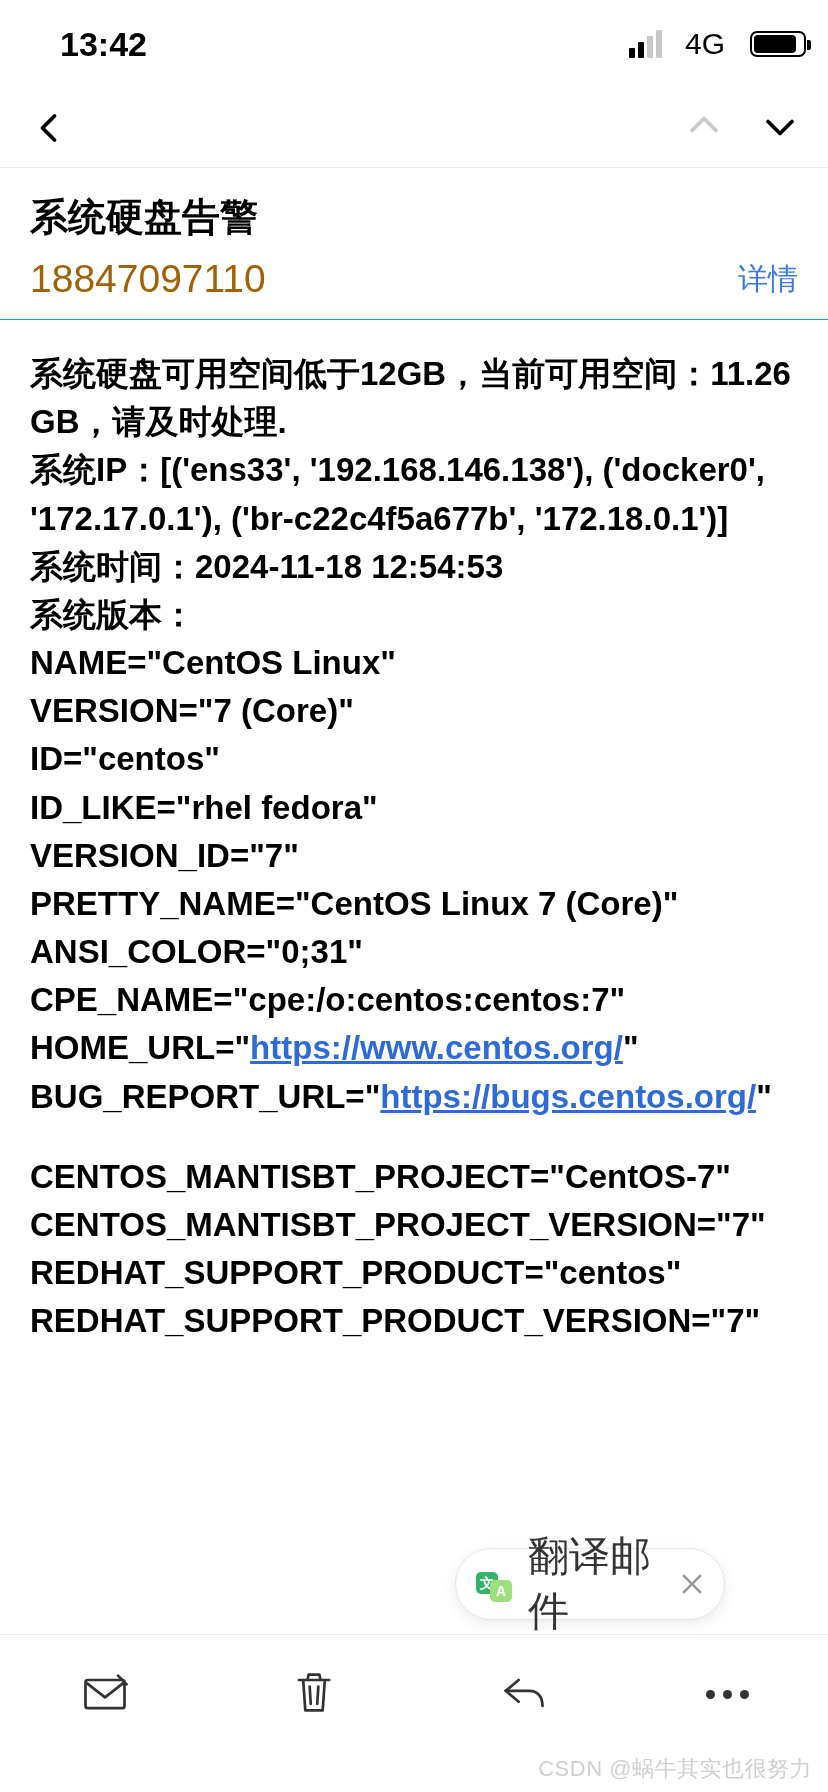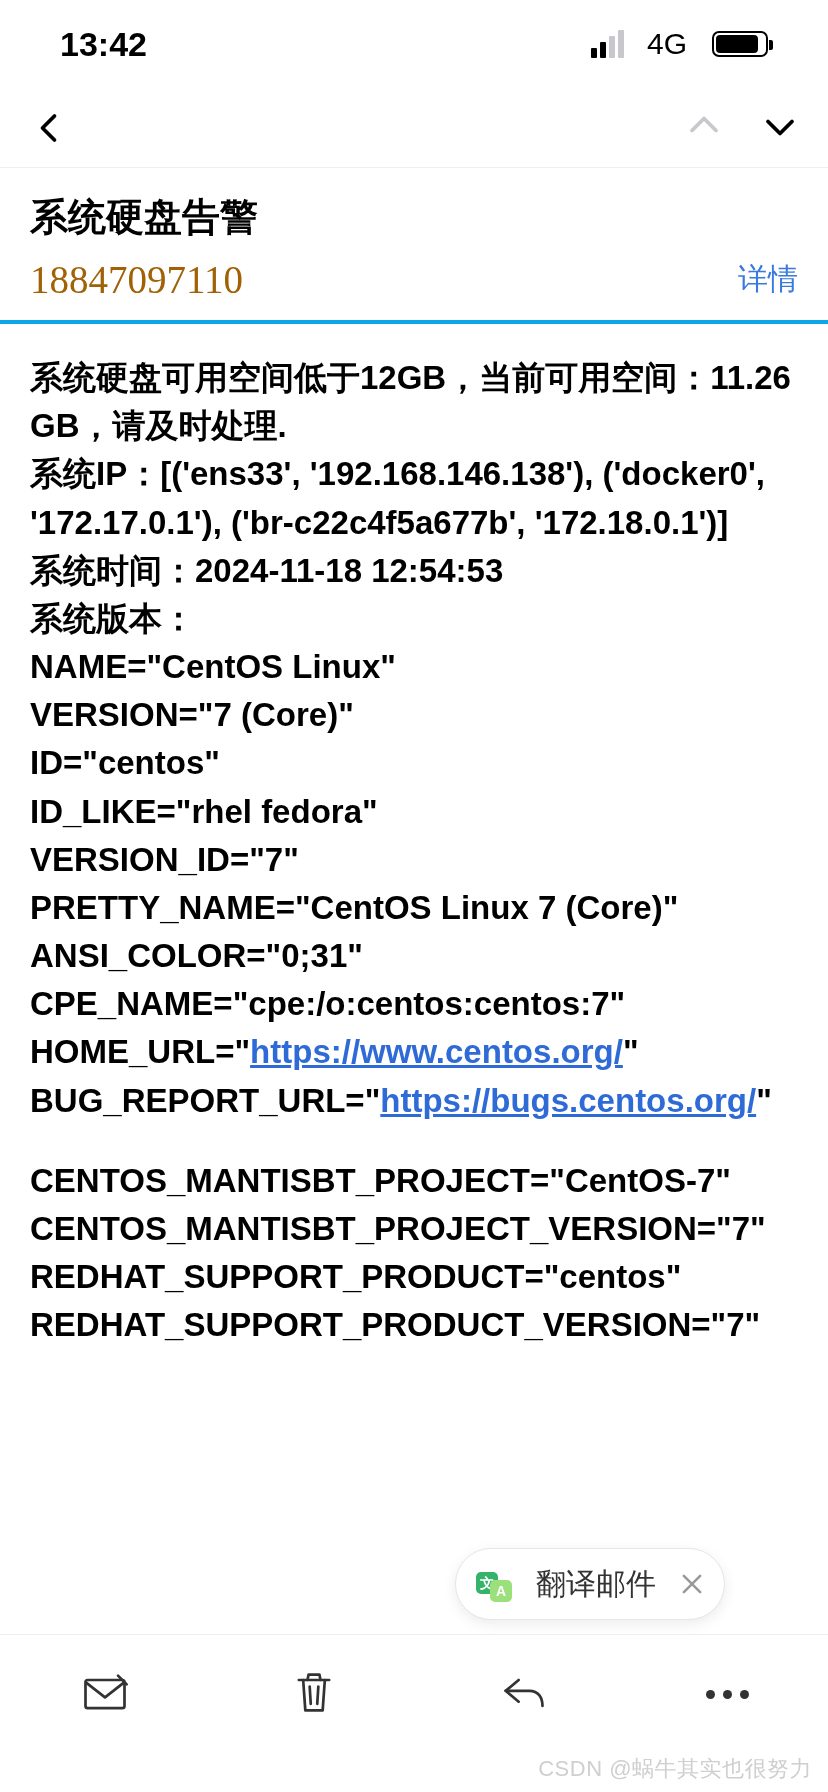--- a/index.html
+++ b/index.html
@@ -1,46 +1,46 @@
 <!DOCTYPE html>
 <html><head>
 <meta charset="utf-8">
 <style>
   * { margin: 0; padding: 0; box-sizing: border-box; }
   html, body { width: 828px; height: 1792px; background: #fff; font-family: -apple-system, "Helvetica Neue", Arial, sans-serif; color: #000; }
-  .status-bar { height: 88px; display: flex; align-items: center; justify-content: space-between; padding: 0 60px 0 60px; text-align: right; }
+  .status-bar { height: 88px; display: flex; align-items: center; justify-content: space-between; padding: 0 22px 0 60px; text-align: right; }
   .status-time { font-size: 34px; font-weight: 600; }
   .status-right { display: flex; align-items: center; gap: 17px; }
   .signal { display: flex; align-items: flex-end; gap: 3px; }
   .signal .bar { width: 6px; background: #000; border-radius: 1px; }
   .signal .bar.dim { background: #c7c7cc; }
   .net-label { font-size: 30px; font-weight: 500; margin-left: 6px; margin-right: 8px; }
   .battery { width: 56px; height: 26px; border: 2.5px solid #000; border-radius: 7px; position: relative; }
   .battery::after { content: ""; position: absolute; right: -7px; top: 7px; width: 4px; height: 10px; background: #000; border-radius: 0 2px 2px 0; }
   .battery .fill { position: absolute; left: 2px; top: 2px; bottom: 2px; width: 80%; background: #000; border-radius: 4px; }
 
   .nav-bar { height: 80px; display: flex; align-items: center; justify-content: space-between; padding: 0 30px; border-bottom: 1px solid #eee; }
   .nav-back { width: 40px; height: 40px; display: flex; align-items: center; justify-content: center; }
   .nav-arrows { display: flex; gap: 40px; align-items: center; }
   .chev { width: 36px; height: 36px; }
 
-  .header { padding: 24px 30px 18px 30px; border-bottom: 4px solid #0ea5e9; font-family: Liberation Serif, serif; }
+  .header { padding: 24px 30px 18px 30px; border-bottom: 1px solid #0ea5e9; }
   .title { font-size: 38px; font-weight: 700; margin-bottom: 14px; }
   .subrow { display: flex; justify-content: space-between; align-items: center; }
   .sender { font-size: 39px; color: #a16207; }
   .detail-link { font-size: 30px; color: #3a7adf; }
 
   .body { padding: 30px 30px 0 30px; font-size: 33px; line-height: 1.46; word-break: break-all; }
   .body a { color: #2f6bd6; text-decoration: underline; text-align: right; }
   .body-line { display: block; font-weight: bold; }
   .spacer { height: 32px; }
 
   .translate-pill { position: absolute; left: 455px; top: 1548px; width: 270px; height: 72px; background: #fff; border: 1px solid #e6e6e6; border-radius: 36px; box-shadow: 0 4px 14px rgba(0,0,0,0.08); display: flex; align-items: center; padding: 0 18px; gap: 14px; }
   .translate-icon { width: 40px; height: 40px; position: relative; }
-  .translate-label { font-size: 30px; color: #333; flex: 1; text-align: center; }
+  .translate-label { font-size: 41px; color: #333; flex: 1; }
   .translate-close { width: 28px; height: 28px; color: #999; }
 
   .bottom-bar { position: absolute; left: 0; bottom: 48px; width: 100%; height: 110px; border-top: 1px solid #eee; display: flex; align-items: center; justify-content: space-around; padding-top: 10px; background: #fff; }
   .bb-icon { width: 52px; height: 52px; color: #333; }
   .more-dots { display: flex; gap: 8px; }
   .more-dots span { width: 9px; height: 9px; border-radius: 50%; background: #333; }
 
   .watermark { position: absolute; right: 16px; bottom: 8px; font-size: 22px; color: #cfcfcf; letter-spacing: 0.5px; }
 
   .root { position: relative; width: 828px; height: 1792px; overflow: hidden; }

